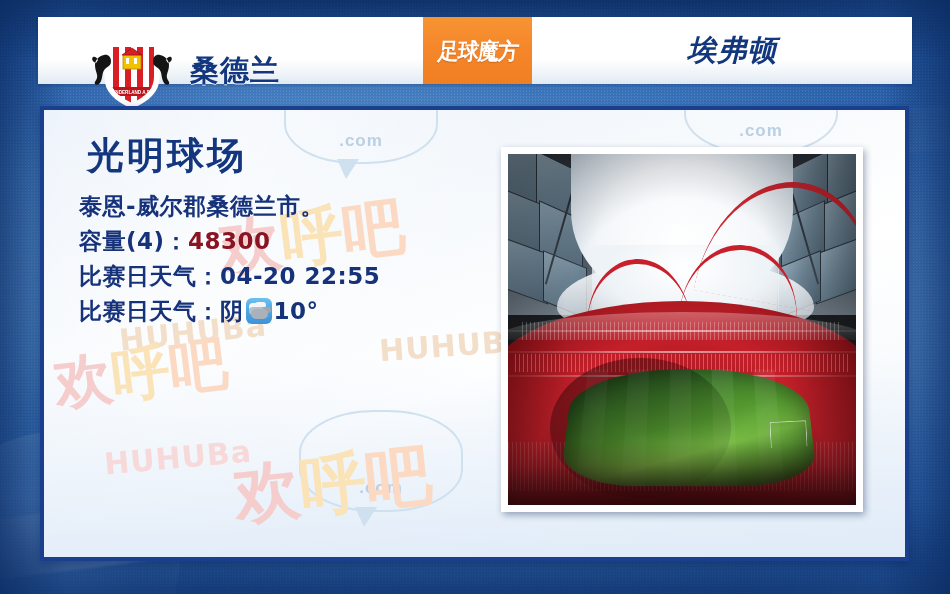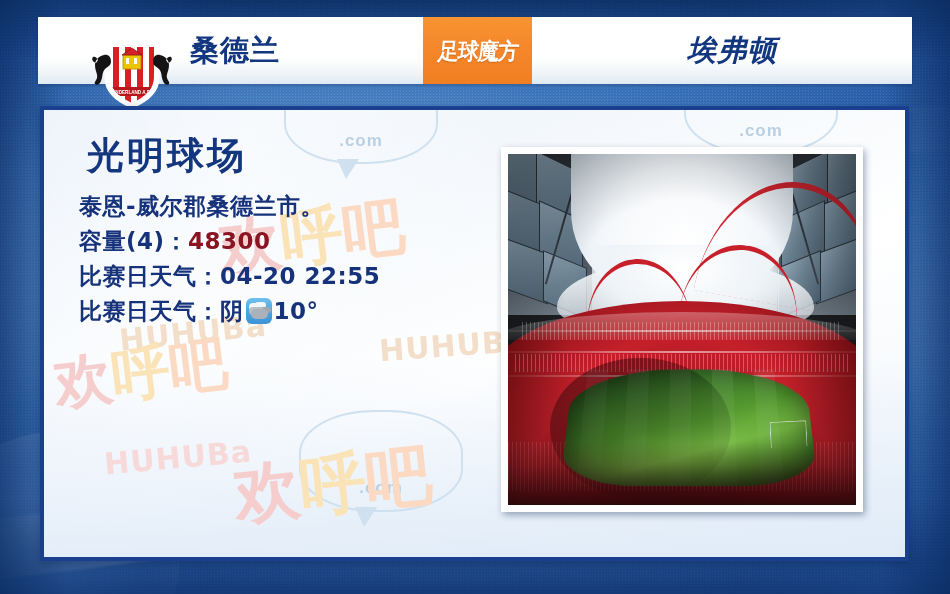--- a/index.html
+++ b/index.html
@@ -75,21 +75,21 @@
     position:absolute;left:38px;top:17px;width:874px;height:67px;
     background:linear-gradient(to bottom,#ffffff 0%,#ffffff 62%,#eef3f8 86%,#dfe9f3 100%);
     box-shadow:0 1px 3px rgba(0,20,60,.30);
   }
   .hdr-name{
     position:absolute;top:50%;transform:translateY(-50%);
     font-size:29px;font-weight:bold;color:#12377f;letter-spacing:1px;
     text-shadow:0 1px 0 rgba(255,255,255,.8);
     white-space:nowrap;
   }
-  #home-name{left:152px;}
+  #home-name{left:152px;margin-top:20px;}
   #away-name{right:135px;font-style:italic;}
 
   
   #center-logo{
     position:absolute;left:385px;top:0;width:109px;height:67px;
     background:linear-gradient(to bottom,#f79432 0%,#f5862a 48%,#f07f22 100%);
     display:flex;align-items:center;justify-content:center;
   }
   #center-logo .cl-text{
     font-size:21px;font-weight:bold;color:#ffffff;letter-spacing:-1px;

